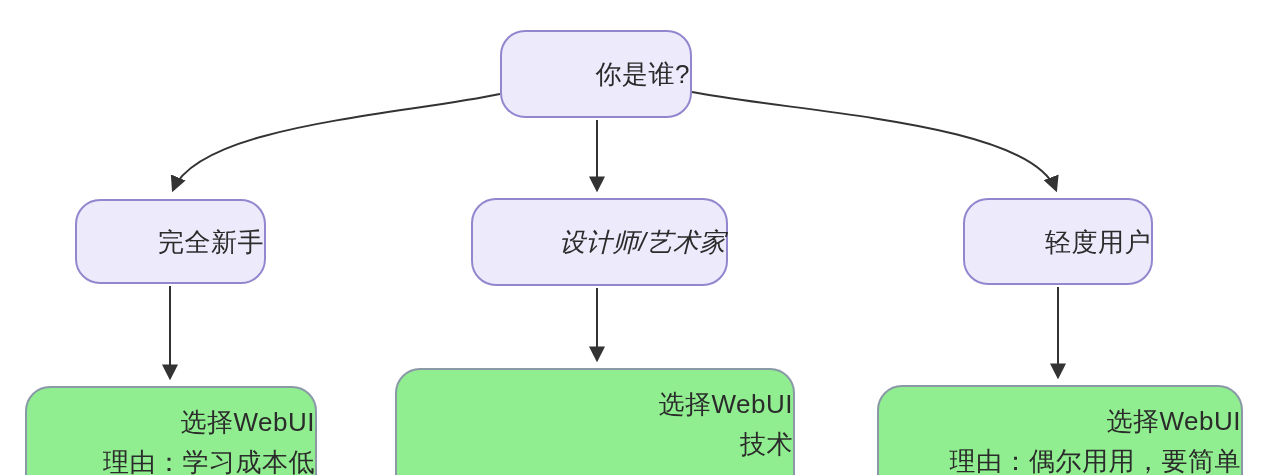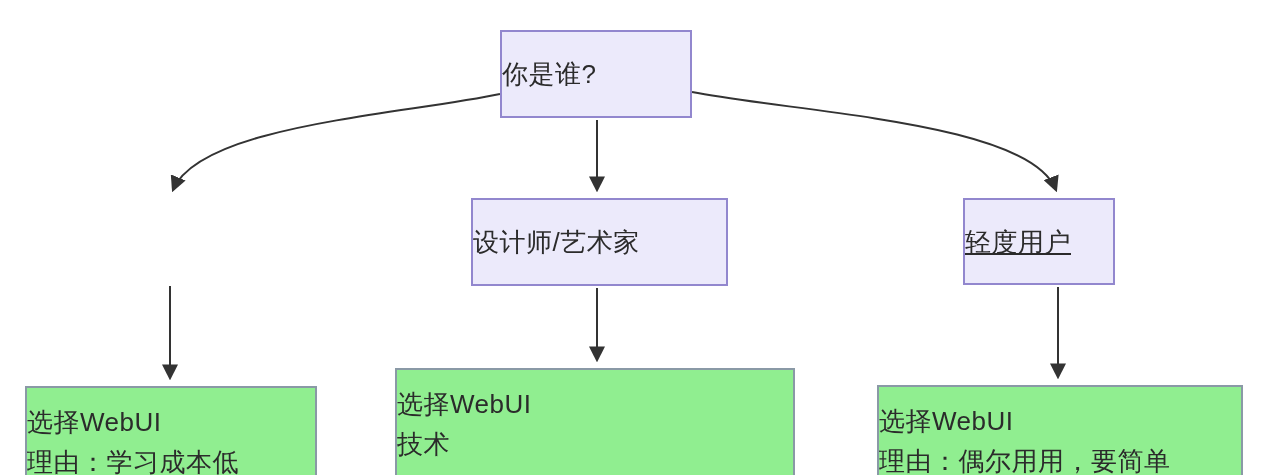--- a/index.html
+++ b/index.html
@@ -30,47 +30,48 @@
   }
   .arrowhead {
     fill: var(--edge, #333333);
     stroke: none;
   }
   .node {
     position: absolute;
     box-sizing: border-box;
     display: flex;
     flex-direction: column;
-    align-items: flex-start;
+    align-items: flex-end;
     justify-content: center;
     text-align: center;
     color: var(--text, #2b2b2b);
     font-size: 26px;
     font-weight: 500;
     letter-spacing: 0.5px;
+    border-radius: 25px;
   }
   .node-persona {
     background: var(--persona-fill, #eceafb);
     border: 2px solid var(--persona-border, #9287ce);
   }
   .node-recommendation {
     background: var(--recommendation-fill, #90ee90);
     border: 2px solid var(--recommendation-border, #8a99a6);
     justify-content: flex-start;
     padding-top: 14px;
   }
   .node-line {
     line-height: 40px;
     white-space: nowrap;
   }
   
   .root-box        { left: 500px; top: 30px;  width: 192px; height: 88px; }
   .persona-left    { left: 75px;  top: 199px; width: 191px; height: 85px; }
-  .persona-center  { left: 471px; top: 198px; width: 257px; height: 88px; }
-  .persona-right   { left: 963px; top: 198px; width: 152px; height: 87px; text-decoration: underline; }
+  .persona-center  { left: 471px; top: 198px; width: 257px; height: 88px; font-style: italic; }
+  .persona-right   { left: 963px; top: 198px; width: 190px; height: 87px; }
   .reco-left       { left: 25px;  top: 386px; width: 292px; height: 130px; }
   .reco-center     { left: 395px; top: 368px; width: 400px; height: 148px; }
   .reco-right      { left: 877px; top: 385px; width: 366px; height: 130px; }
 </style>
 </head>
 <body>
 
 <div class="canvas">
 
   <svg class="edges-layer" width="1280" height="475" viewBox="0 0 1280 475" xmlns="http://www.w3.org/2000/svg">
@@ -84,20 +85,23 @@
     <path class="edge" d="M 692 92 C 800 113, 1030 122, 1056 190" marker-end="url(#arrow)"></path>
     <path class="edge" d="M 170 286 L 170 378" marker-end="url(#arrow)"></path>
     <path class="edge" d="M 597 288 L 597 360" marker-end="url(#arrow)"></path>
     <path class="edge" d="M 1058 287 L 1058 377" marker-end="url(#arrow)"></path>
   </svg>
 
   <div class="node node-persona root-box">
     <span class="node-line">你是谁?</span>
   </div>
 
+  <div class="node node-persona persona-left">
+    <span class="node-line">完全新手</span>
+  </div>
 
   <div class="node node-persona persona-center">
     <span class="node-line">设计师/艺术家</span>
   </div>
 
   <div class="node node-persona persona-right">
     <span class="node-line">轻度用户</span>
   </div>
 
   <div class="node node-recommendation reco-left">

